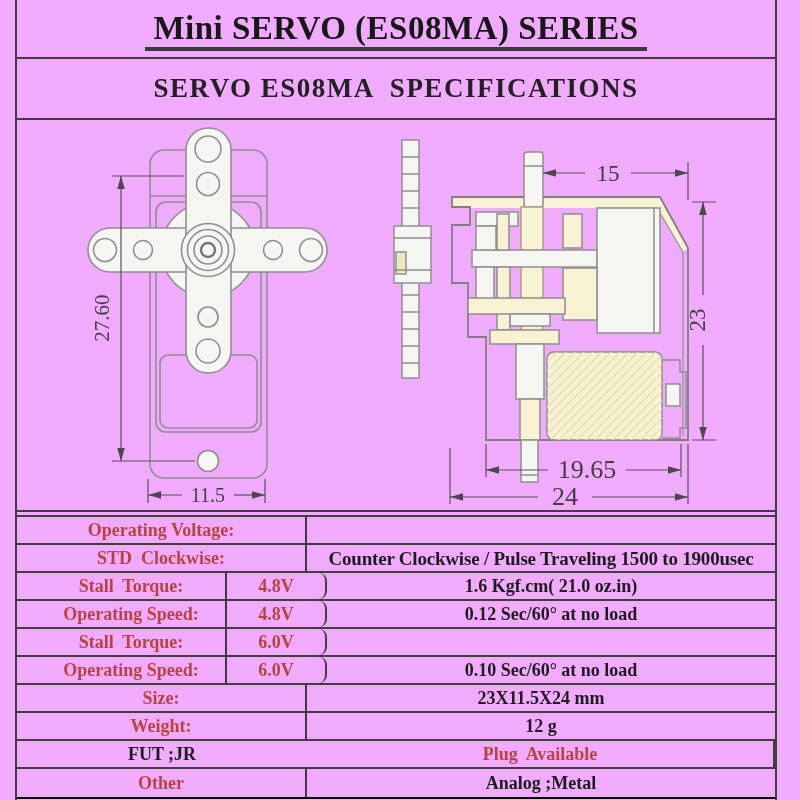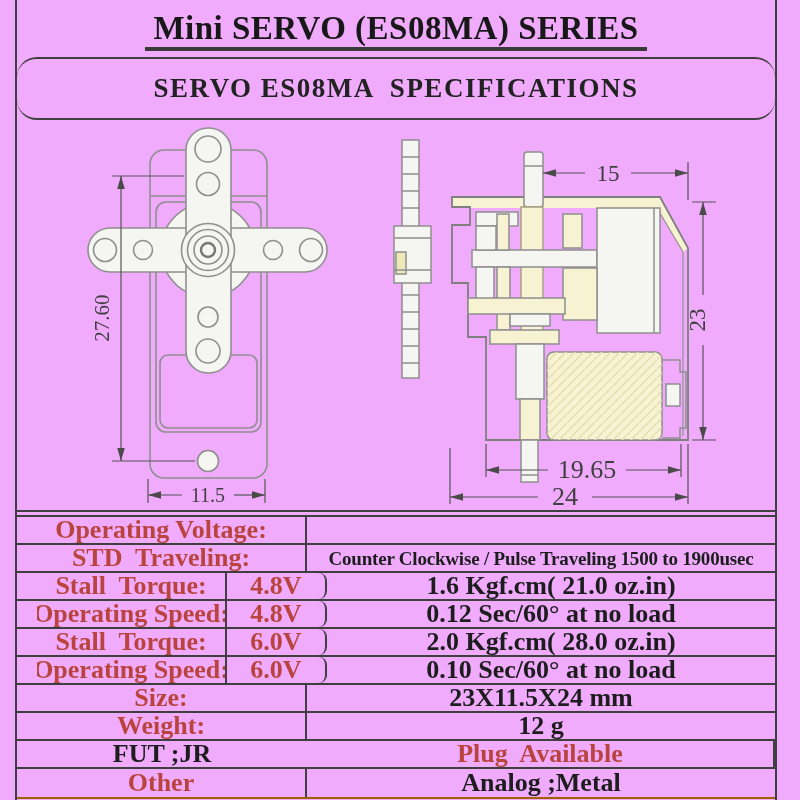--- a/index.html
+++ b/index.html
@@ -19,35 +19,35 @@
     box-sizing:border-box;padding-top:4px;
   }
   .titlebar .t{
     font-size:33px;font-weight:bold;letter-spacing:.5px;color:#181818;
     border-bottom:4px solid #3a3a3a;padding:0 8px 1px 8px;line-height:1.1;
     white-space:pre;
   }
   .subtitlebar{
     height:63px;box-sizing:border-box;
     border-top:2px solid #3f3f3f;border-bottom:2px solid #3f3f3f;
-    display:flex;align-items:center;justify-content:center;border-radius:20px;
+    display:flex;align-items:center;justify-content:center;
   }
   .subtitlebar .s{
     font-size:27px;font-weight:bold;letter-spacing:1.5px;color:#222;white-space:pre;
   }
   .drawarea{height:390px;position:relative;}
   .drawarea svg{display:block;width:100%;height:100%;}
   .spec-table{border-top:7px double #3f3f3f;}
   .trow{display:grid;height:28px;box-sizing:border-box;border-bottom:2px solid #3f3f3f;}
-  .trow.last{height:30px;border-bottom:2px solid #a16207;}
+  .trow.last{height:30px;border-bottom:2px solid #000000;}
   .r2{grid-template-columns:290px 1fr;}
   .r3{grid-template-columns:190px 100px 1fr;padding-left:20px;}
   .cell{
     display:flex;align-items:center;justify-content:center;
-    font-size:26px;line-height:1;white-space:pre;overflow:hidden;
+    font-size:18px;line-height:1;white-space:pre;overflow:hidden;
   }
   .lbl{color:#b9443e;font-weight:bold;border-right:2px solid #3f3f3f;}
   .volt{color:#b9443e;font-weight:bold;border-right:2px solid #3f3f3f;border-radius:8px;}
   .val{color:#1d1d1d;font-weight:bold;}
   .val.tight{font-size:19px;letter-spacing:-0.2px;}
   .dimtext{font-family:"Liberation Serif","DejaVu Serif",serif;fill:#3f3f3f;}
 </style>
 </head>
 <body>
 
@@ -176,37 +176,36 @@
         <text class="dimtext" x="587" y="478" font-size="26" text-anchor="middle">19.65</text>
         <text class="dimtext" x="565" y="505" font-size="26" text-anchor="middle">24</text>
       </svg>
     </div>
 
     <div class="spec-table">
       <div class="trow r2">
         <div class="cell lbl">Operating Voltage:</div>
       </div>
       <div class="trow r2">
-        <div class="cell lbl">STD  Traveling:</div>
+        <div class="cell lbl">STD  Clockwise:</div>
         <div class="cell val tight">Counter Clockwise / Pulse Traveling 1500 to 1900usec</div>
       </div>
       <div class="trow r3">
         <div class="cell lbl">Stall  Torque:</div>
         <div class="cell volt">4.8V</div>
         <div class="cell val">1.6 Kgf.cm( 21.0 oz.in)</div>
       </div>
       <div class="trow r3">
         <div class="cell lbl">Operating Speed:</div>
         <div class="cell volt">4.8V</div>
         <div class="cell val">0.12 Sec/60° at no load</div>
       </div>
       <div class="trow r3">
         <div class="cell lbl">Stall  Torque:</div>
         <div class="cell volt">6.0V</div>
-        <div class="cell val">2.0 Kgf.cm( 28.0 oz.in)</div>
       </div>
       <div class="trow r3">
         <div class="cell lbl">Operating Speed:</div>
         <div class="cell volt">6.0V</div>
         <div class="cell val">0.10 Sec/60° at no load</div>
       </div>
       <div class="trow r2">
         <div class="cell lbl">Size:</div>
         <div class="cell val">23X11.5X24 mm</div>
       </div>

